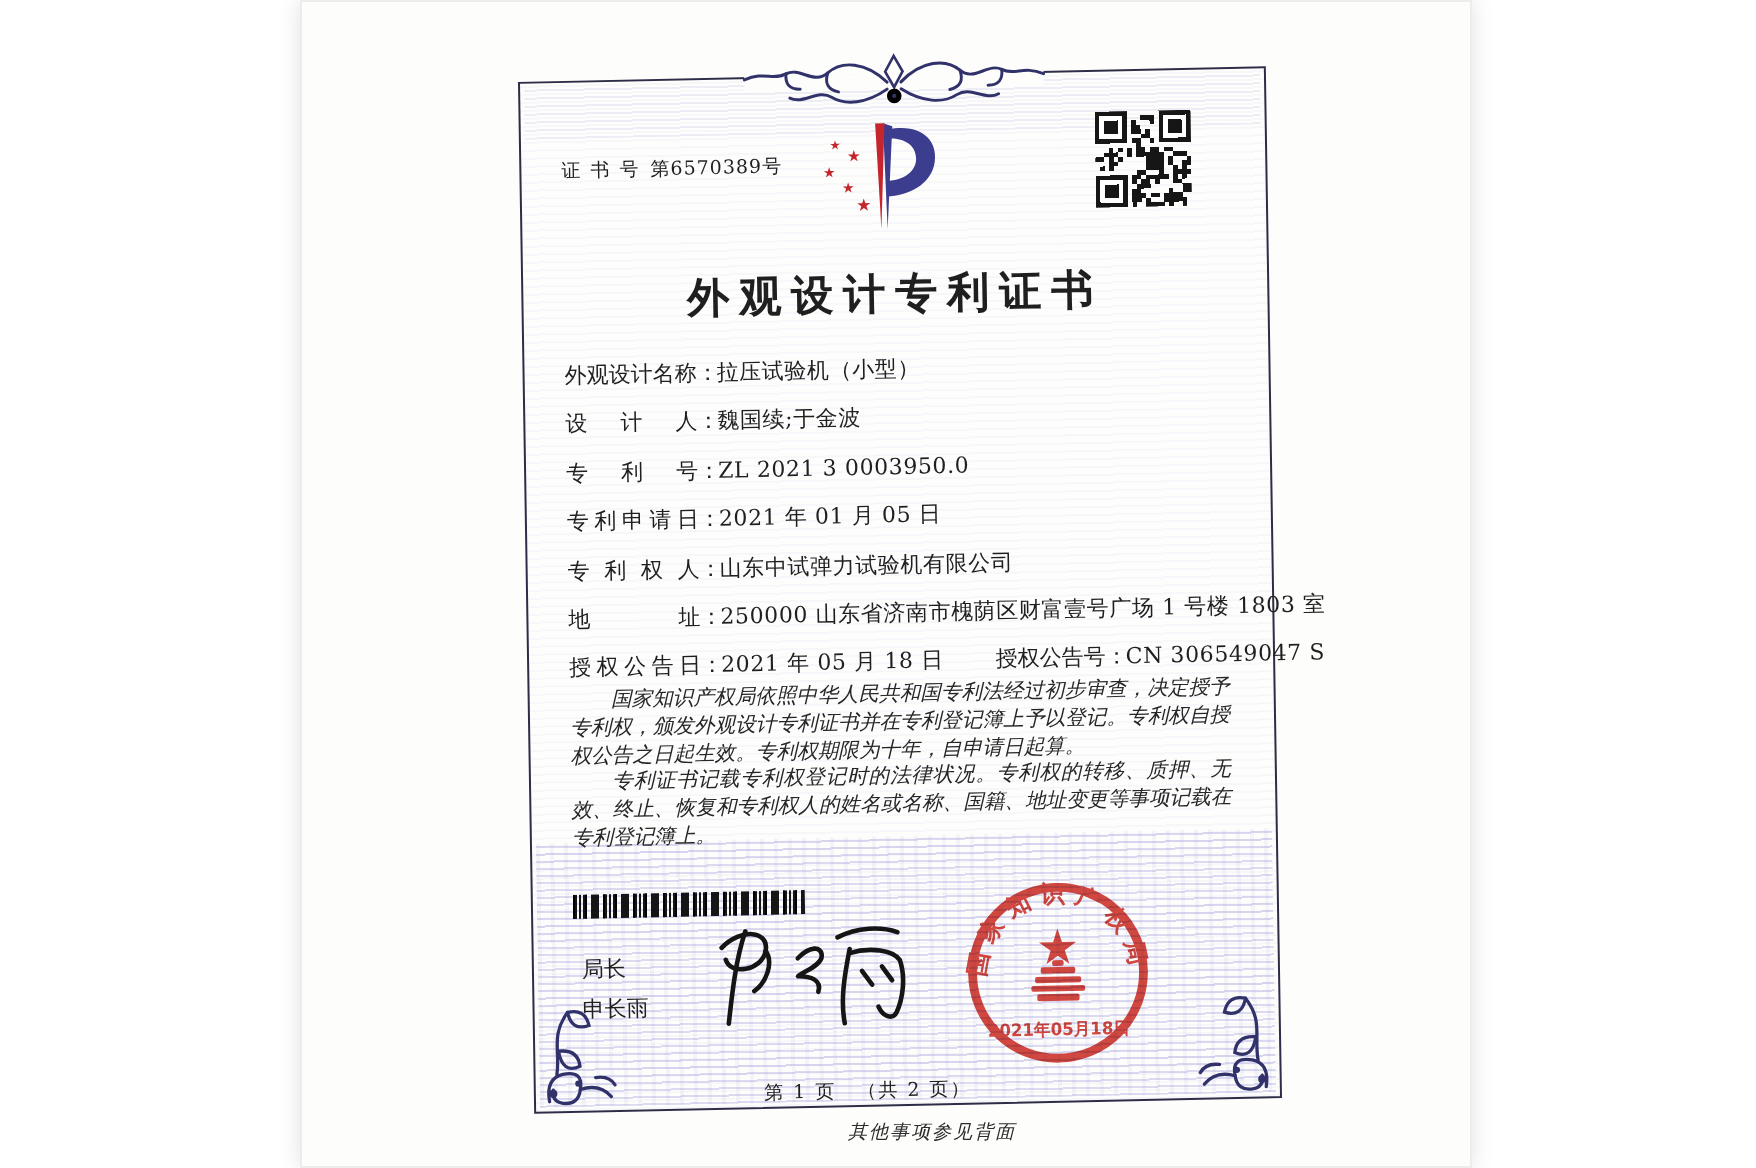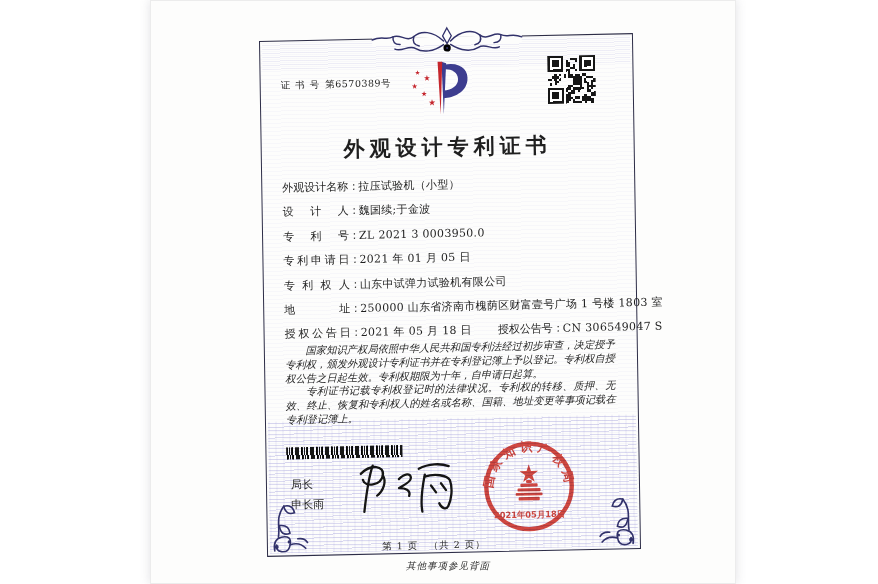--- a/index.html
+++ b/index.html
@@ -65,21 +65,21 @@
     background-blend-mode:multiply;
   }
   .director{position:absolute;left:24px;top:434px;font-size:11px;line-height:20px;}
   .signature{position:absolute;left:86px;top:416px;width:110px;height:62px;}
   .seal{
     position:absolute;left:214px;top:402px;width:96px;height:96px;
     mix-blend-mode:multiply;opacity:.93;
   }
   .page-note{position:absolute;left:0;right:40px;top:501px;text-align:center;font-size:9.5px;letter-spacing:1px;}
   .back-note{
-    position:absolute;left:110px;width:374px;top:559px;text-align:center;
+    position:absolute;left:128px;width:374px;top:559px;text-align:center;
     font-size:9.5px;font-style:italic;color:#2c2c2c;letter-spacing:1px;font-family:Liberation Serif, serif;
   }
   .ornament-top{position:absolute;left:100px;top:-17px;width:174px;height:40px;}
   .corner{position:absolute;bottom:1px;width:58px;height:58px;}
   .corner.left{left:1px;}
   .corner.right{right:1px;transform:scaleX(-1);}
   svg text{font-family:"DejaVu Sans","Liberation Sans",sans-serif;}
   .sig-svg path{stroke:#151515;stroke-width:2.3;fill:none;stroke-linecap:round;stroke-linejoin:round;}
   .flourish path{stroke:var(--ornament-navy);fill:none;stroke-linecap:round;}
 </style>

